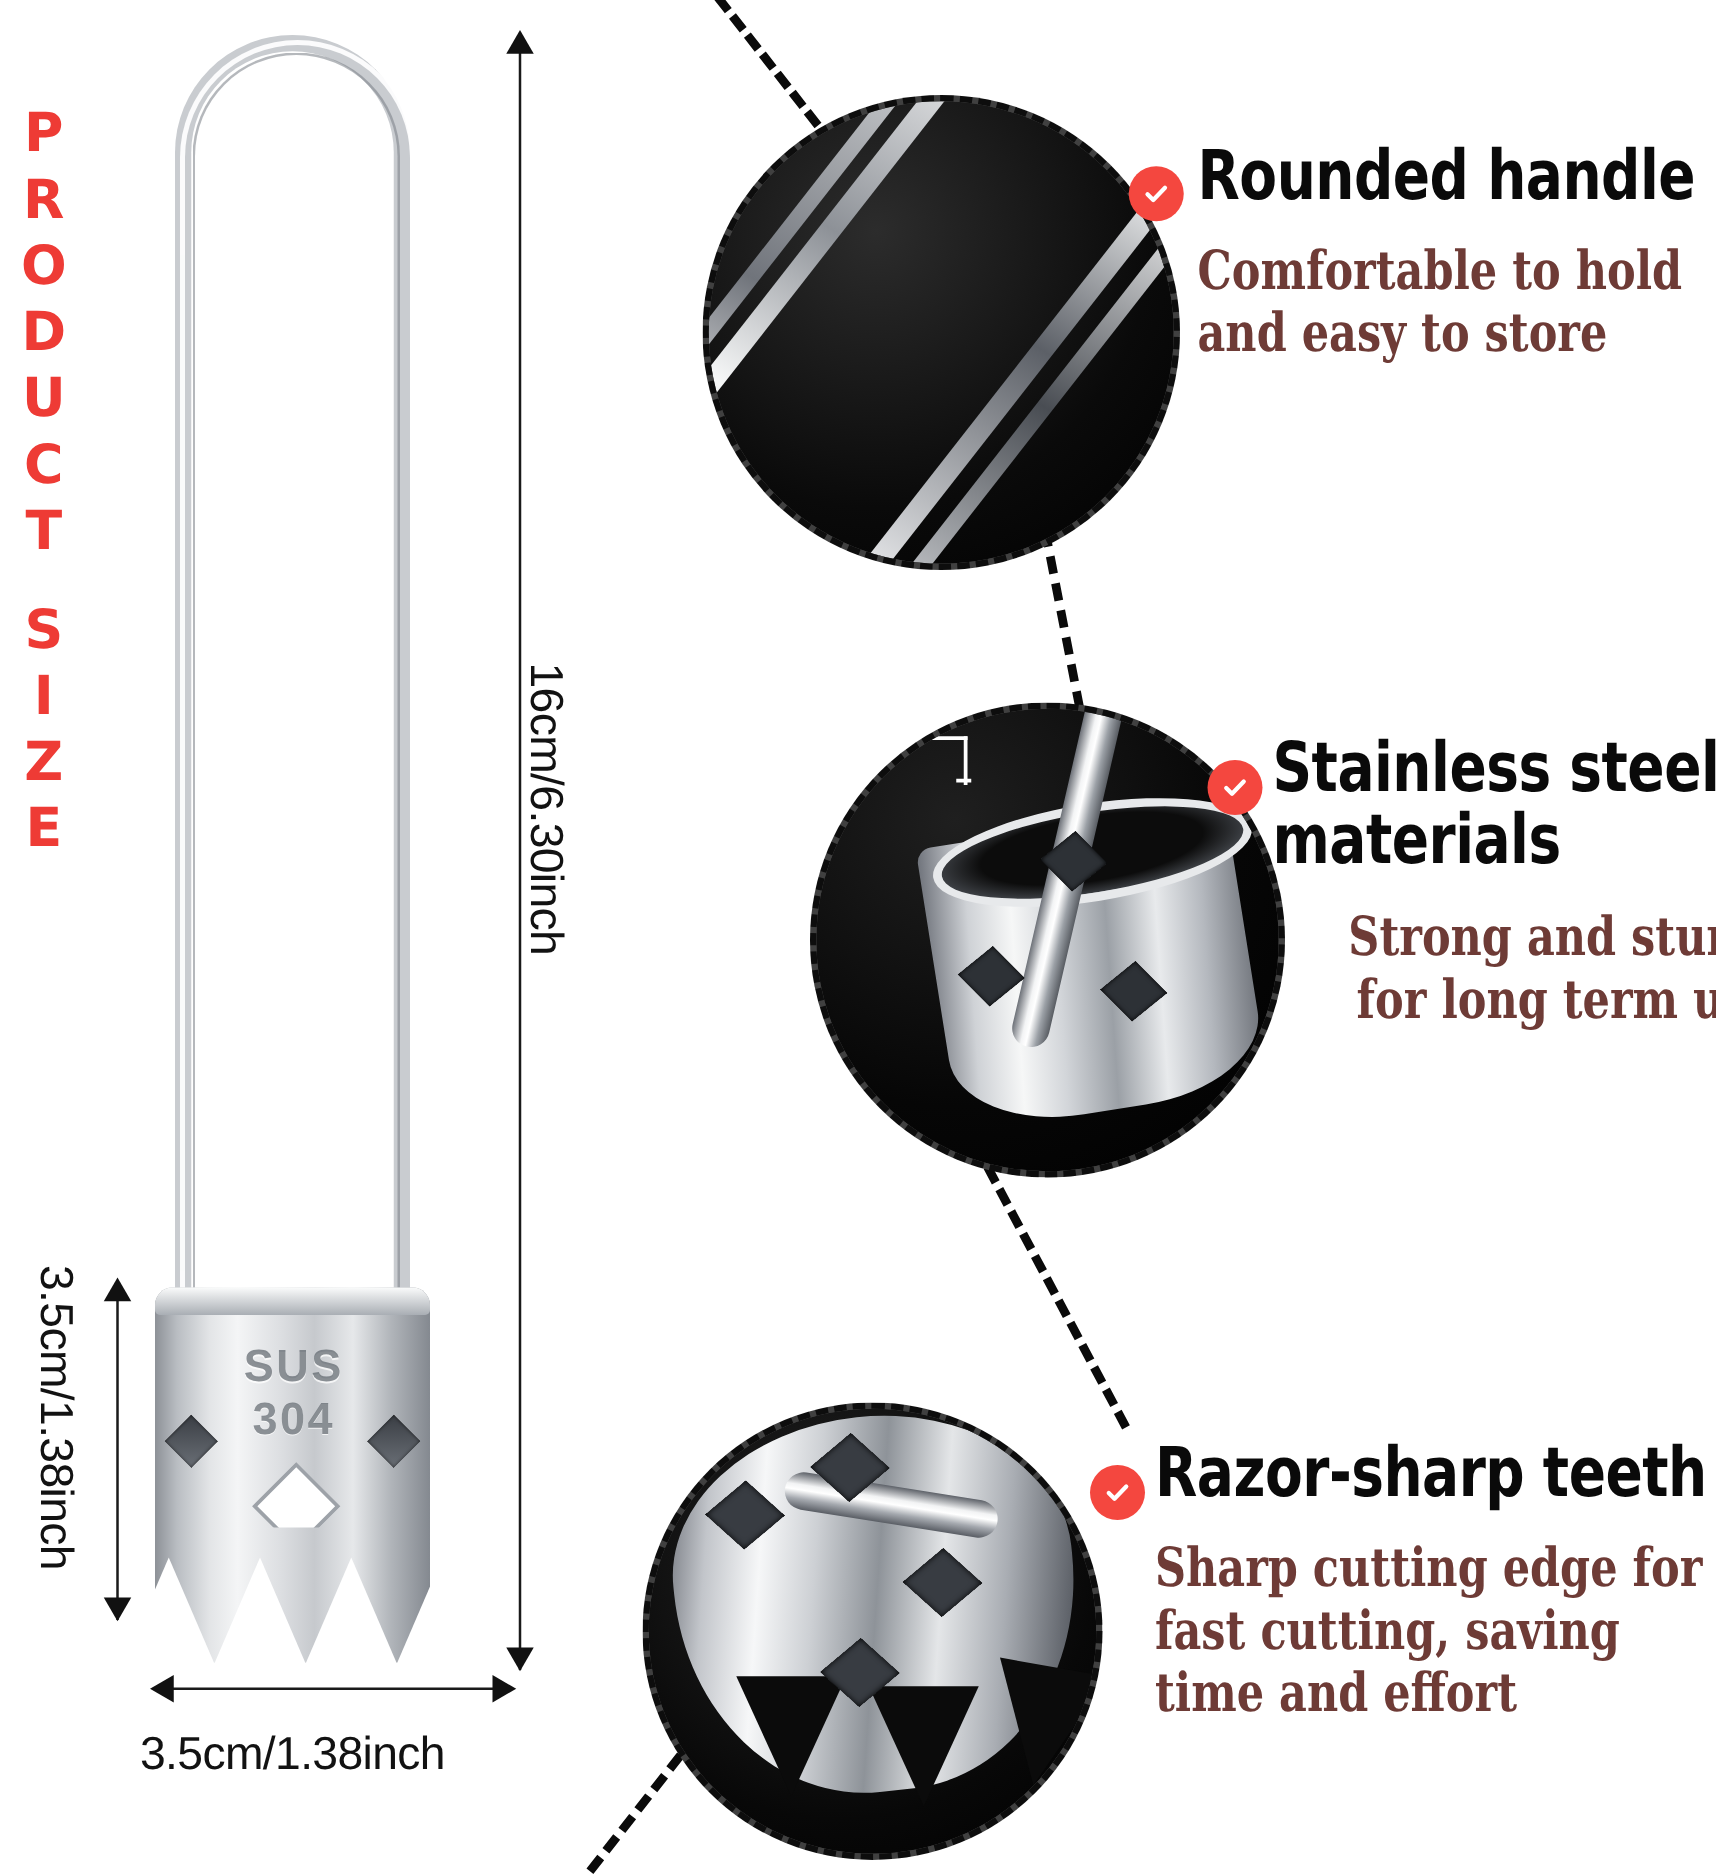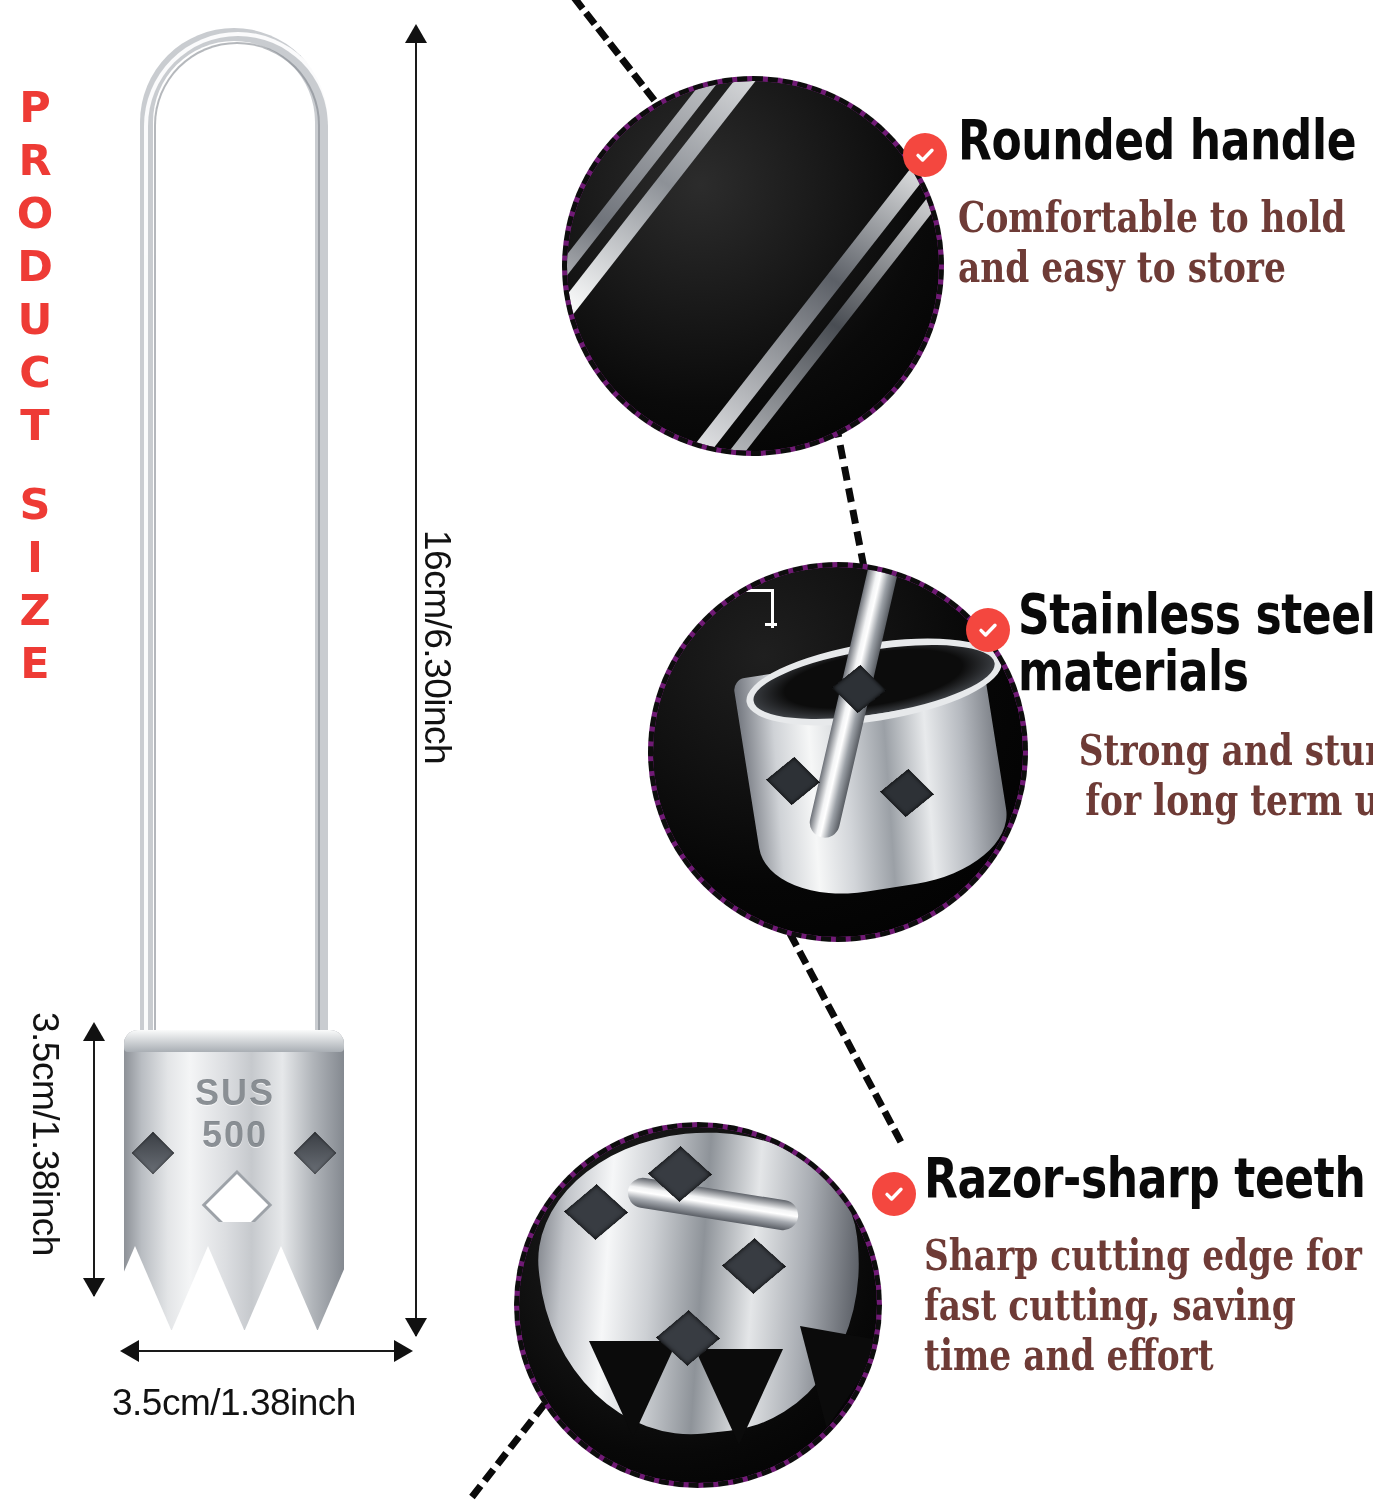--- a/index.html
+++ b/index.html
@@ -160,21 +160,21 @@
     border-bottom:86px solid #ffffff;
   }
 
   
   .circle{
     position:absolute;
     border-radius:50%;
     border:5px dashed #0d0d0d;
     box-sizing:border-box;
     overflow:hidden;
-    background:#701a75;
+    background:#404040;
   }
   .circle .photo{
     position:absolute;
     inset:0;
     border-radius:50%;
     overflow:hidden;
   }
 
   
   .c1-bg{
@@ -369,21 +369,21 @@
     <span class="ltr">I</span>
     <span class="ltr">Z</span>
     <span class="ltr">E</span>
   </div>
 
   <div class="tool">
     <div class="handle-wire"></div>
 
     <div class="head">
       <div class="head-top-rim"></div>
-      <div class="sus-stamp">SUS 500</div>
+      <div class="sus-stamp">SUS 304</div>
 
       <div class="diamond d-side" style="left:14px;top:108px;"></div>
       <div class="diamond d-side" style="left:176px;top:108px;"></div>
       <div class="diamond d-center" style="left:88px;top:150px;"></div>
 
       <div class="teeth">
         <div class="tooth-cut" style="left:-26px;"></div>
         <div class="tooth-cut" style="left:47px;"></div>
         <div class="tooth-cut" style="left:120px;"></div>
         <div class="tooth-cut" style="left:193px;"></div>

